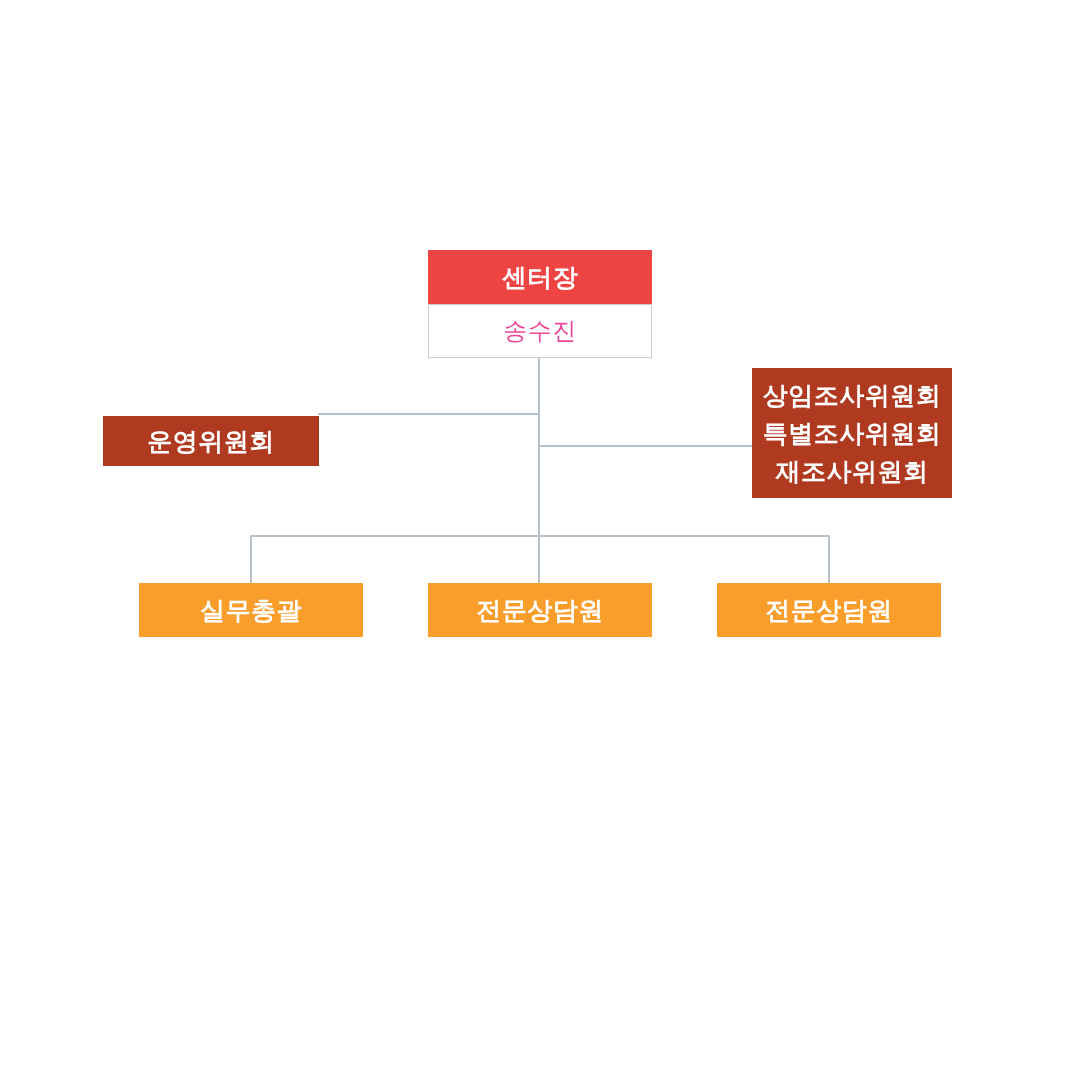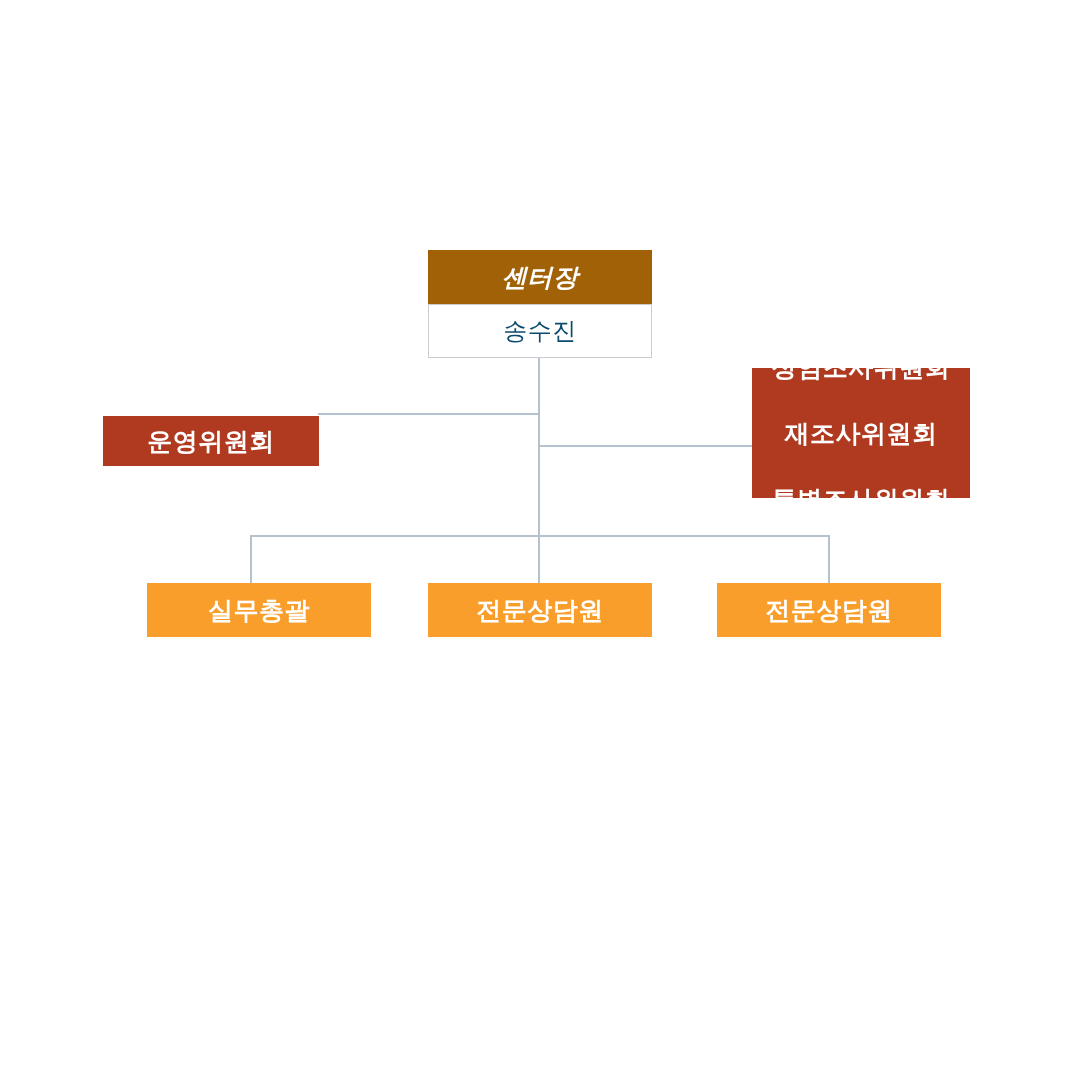--- a/index.html
+++ b/index.html
@@ -39,36 +39,36 @@
     height: 54px;
     display: flex;
     align-items: center;
     justify-content: center;
     color: #ffffff;
     font-size: 25px;
     font-weight: bold;
     letter-spacing: 0.5px;
     box-sizing: border-box;
   }
-  .hdr-red { background: #a16207; font-style: italic; }
+  .hdr-red { background: #ef4444; }
   .hdr-orange { background: #f99d2b; }
   .node .body {
     height: 54px;
     background: #ffffff;
     border: 1px solid #c9cdd2;
     box-sizing: border-box;
     display: flex;
     align-items: center;
     justify-content: center;
-    color: #0c4a6e;
+    color: #ec4899;
     font-size: 24px;
     letter-spacing: 0.5px;
   }
   #node-root { left: 428px; top: 250px; }
-  #node-member-1 { left: 139px; top: 583px; margin-left: 8px; }
+  #node-member-1 { left: 139px; top: 583px; }
   #node-member-2 { left: 428px; top: 583px; }
   #node-member-3 { left: 717px; top: 583px; }
 
   
   .committee {
     position: absolute;
     background: #b03a20;
     color: #ffffff;
     font-weight: bold;
     display: flex;
@@ -80,24 +80,23 @@
     box-sizing: border-box;
   }
   #box-steering {
     left: 103px; top: 391px;
     width: 216px; height: 50px;
     font-size: 25px;
     margin-top: 25px;
   }
   #box-committees {
     left: 752px; top: 368px;
-    width: 218px; height: 130px;
+    width: 200px; height: 130px;
     font-size: 25px;
     line-height: 38px;
-    gap: 28px;
   }
 </style>
 </head>
 <body>
 
 <div class="canvas">
 
   <div class="line v" id="line-v-main"></div>
   <div class="line h" id="line-h-left"></div>
   <div class="line h" id="line-h-right"></div>
@@ -110,22 +109,22 @@
     <div class="hdr hdr-red">센터장</div>
     <div class="body">송수진</div>
   </div>
 
   <div class="committee" id="box-steering">
     <div>운영위원회</div>
   </div>
 
   <div class="committee" id="box-committees">
     <div>상임조사위원회</div>
+    <div>특별조사위원회</div>
     <div>재조사위원회</div>
-    <div>특별조사위원회</div>
   </div>
 
   <div class="node" id="node-member-1">
     <div class="hdr hdr-orange">실무총괄</div>
   </div>
 
   <div class="node" id="node-member-2">
     <div class="hdr hdr-orange">전문상담원</div>
   </div>
 

